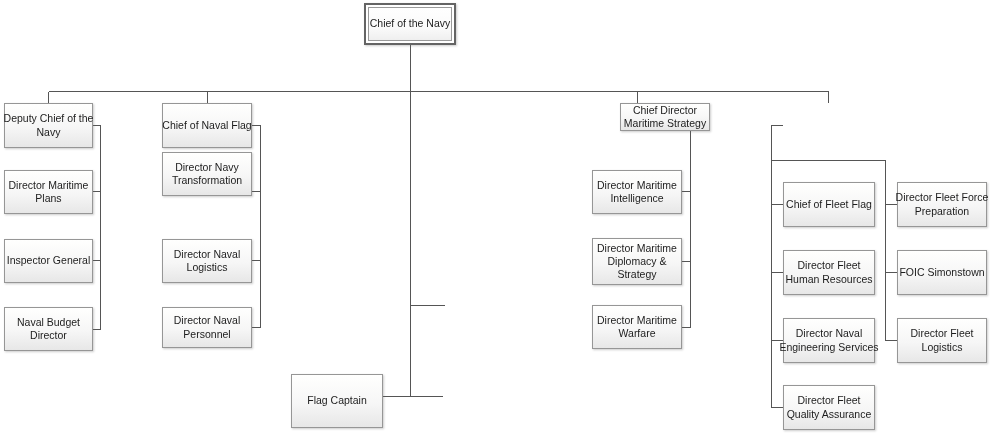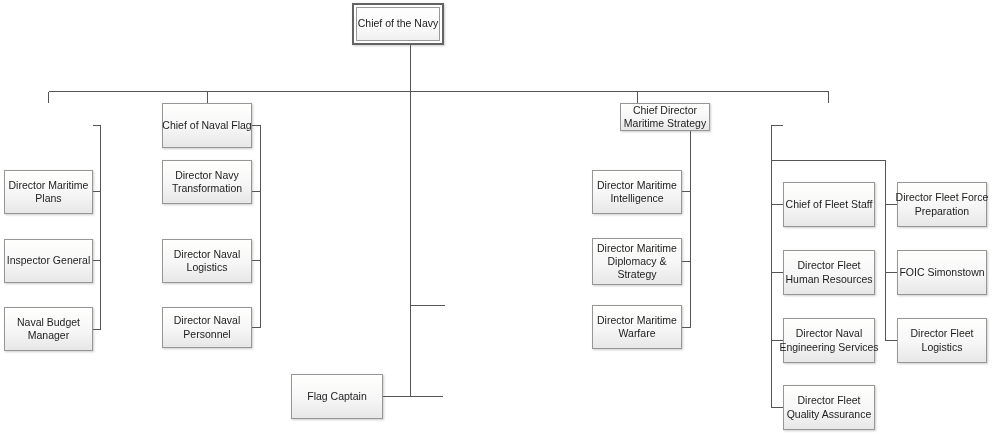--- a/index.html
+++ b/index.html
@@ -35,49 +35,51 @@
 <div class="canvas">
 
   <svg class="connectors" viewBox="0 0 994 434" shape-rendering="crispEdges" aria-hidden="true">
     <path d="M410.5 44 V396.5 M48.5 91.5 H828.5 M48.5 91.5 V103 M207.5 91.5 V103 M637.5 91.5 V103 M828.5 91.5 V103 M410.5 305.5 H445 M383 396.5 H443"></path>
     <path d="M93 125.5 H100.5 V329.5 M93 191.5 H100.5 M93 260.5 H100.5 M93 329.5 H100.5"></path>
     <path d="M252 125.5 H260.5 V327.5 M252 191.5 H260.5 M252 260.5 H260.5 M252 327.5 H260.5"></path>
     <path d="M682 125.5 H690.5 V327.5 M682 191.5 H690.5 M682 261.5 H690.5 M682 327.5 H690.5"></path>
     <path d="M783 125.5 H771.5 V407.5 M771.5 160.5 H885.5 V340.5 M771.5 204.5 H783 M771.5 272.5 H783 M771.5 340.5 H783 M771.5 407.5 H783 M885.5 204.5 H897 M885.5 272.5 H897 M885.5 340.5 H897"></path>
   </svg>
 
-  <div class="node exec" style="left:352px;top:3px;width:92px;height:42px">Chief of the Navy</div>
+  <div class="node exec" style="left:364px;top:3px;width:92px;height:42px">Chief of the Navy</div>
 
+  <div class="node" style="left:4px;top:103px;width:89px;height:45px">Deputy Chief of the
+Navy</div>
   <div class="node" style="left:4px;top:170px;width:89px;height:44px">Director Maritime
 Plans</div>
   <div class="node" style="left:4px;top:239px;width:89px;height:44px">Inspector General</div>
   <div class="node" style="left:4px;top:307px;width:89px;height:44px">Naval Budget
-Manager</div>
+Director</div>
 
   <div class="node" style="left:162px;top:103px;width:90px;height:45px">Chief of Naval Flag</div>
-  <div class="node" style="left:162px;top:160px;width:90px;height:44px">Director Navy
+  <div class="node" style="left:162px;top:152px;width:90px;height:44px">Director Navy
 Transformation</div>
   <div class="node" style="left:162px;top:239px;width:90px;height:44px">Director Naval
 Logistics</div>
   <div class="node" style="left:162px;top:307px;width:90px;height:41px">Director Naval
 Personnel</div>
 
-  <div class="node" style="left:291px;top:374px;width:92px;height:45px">Flag Captain</div>
+  <div class="node" style="left:291px;top:374px;width:92px;height:54px">Flag Captain</div>
 
   <div class="node" style="left:620px;top:103px;width:90px;height:28px">Chief Director
 Maritime Strategy</div>
   <div class="node" style="left:592px;top:170px;width:90px;height:44px">Director Maritime
 Intelligence</div>
   <div class="node" style="left:592px;top:238px;width:90px;height:47px">Director Maritime
 Diplomacy &amp;
 Strategy</div>
   <div class="node" style="left:592px;top:305px;width:90px;height:44px">Director Maritime
 Warfare</div>
 
-  <div class="node" style="left:783px;top:182px;width:92px;height:45px">Chief of Fleet Staff</div>
+  <div class="node" style="left:783px;top:182px;width:92px;height:45px">Chief of Fleet Flag</div>
   <div class="node" style="left:783px;top:250px;width:92px;height:45px">Director Fleet
 Human Resources</div>
   <div class="node" style="left:783px;top:318px;width:92px;height:45px">Director Naval
 Engineering Services</div>
   <div class="node" style="left:783px;top:385px;width:92px;height:45px">Director Fleet
 Quality Assurance</div>
 
   <div class="node" style="left:897px;top:182px;width:90px;height:45px">Director Fleet Force
 Preparation</div>
   <div class="node" style="left:897px;top:250px;width:90px;height:45px">FOIC Simonstown</div>

